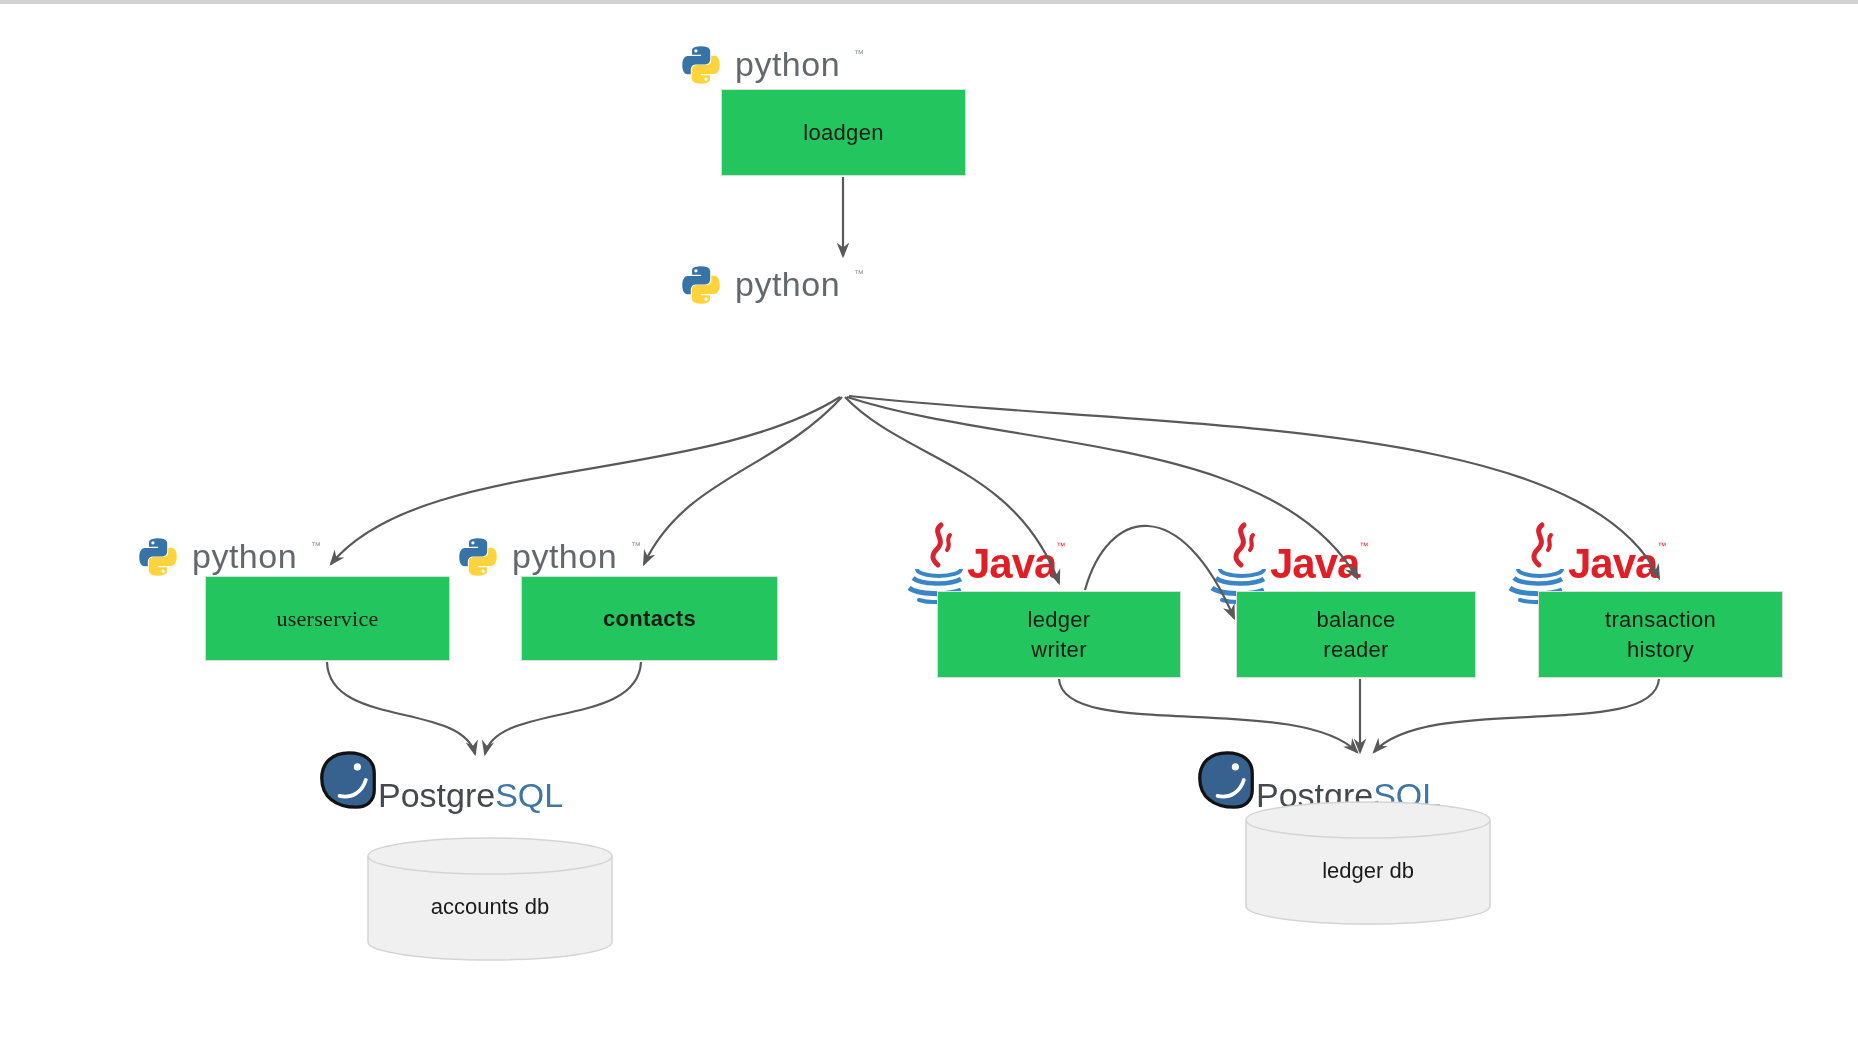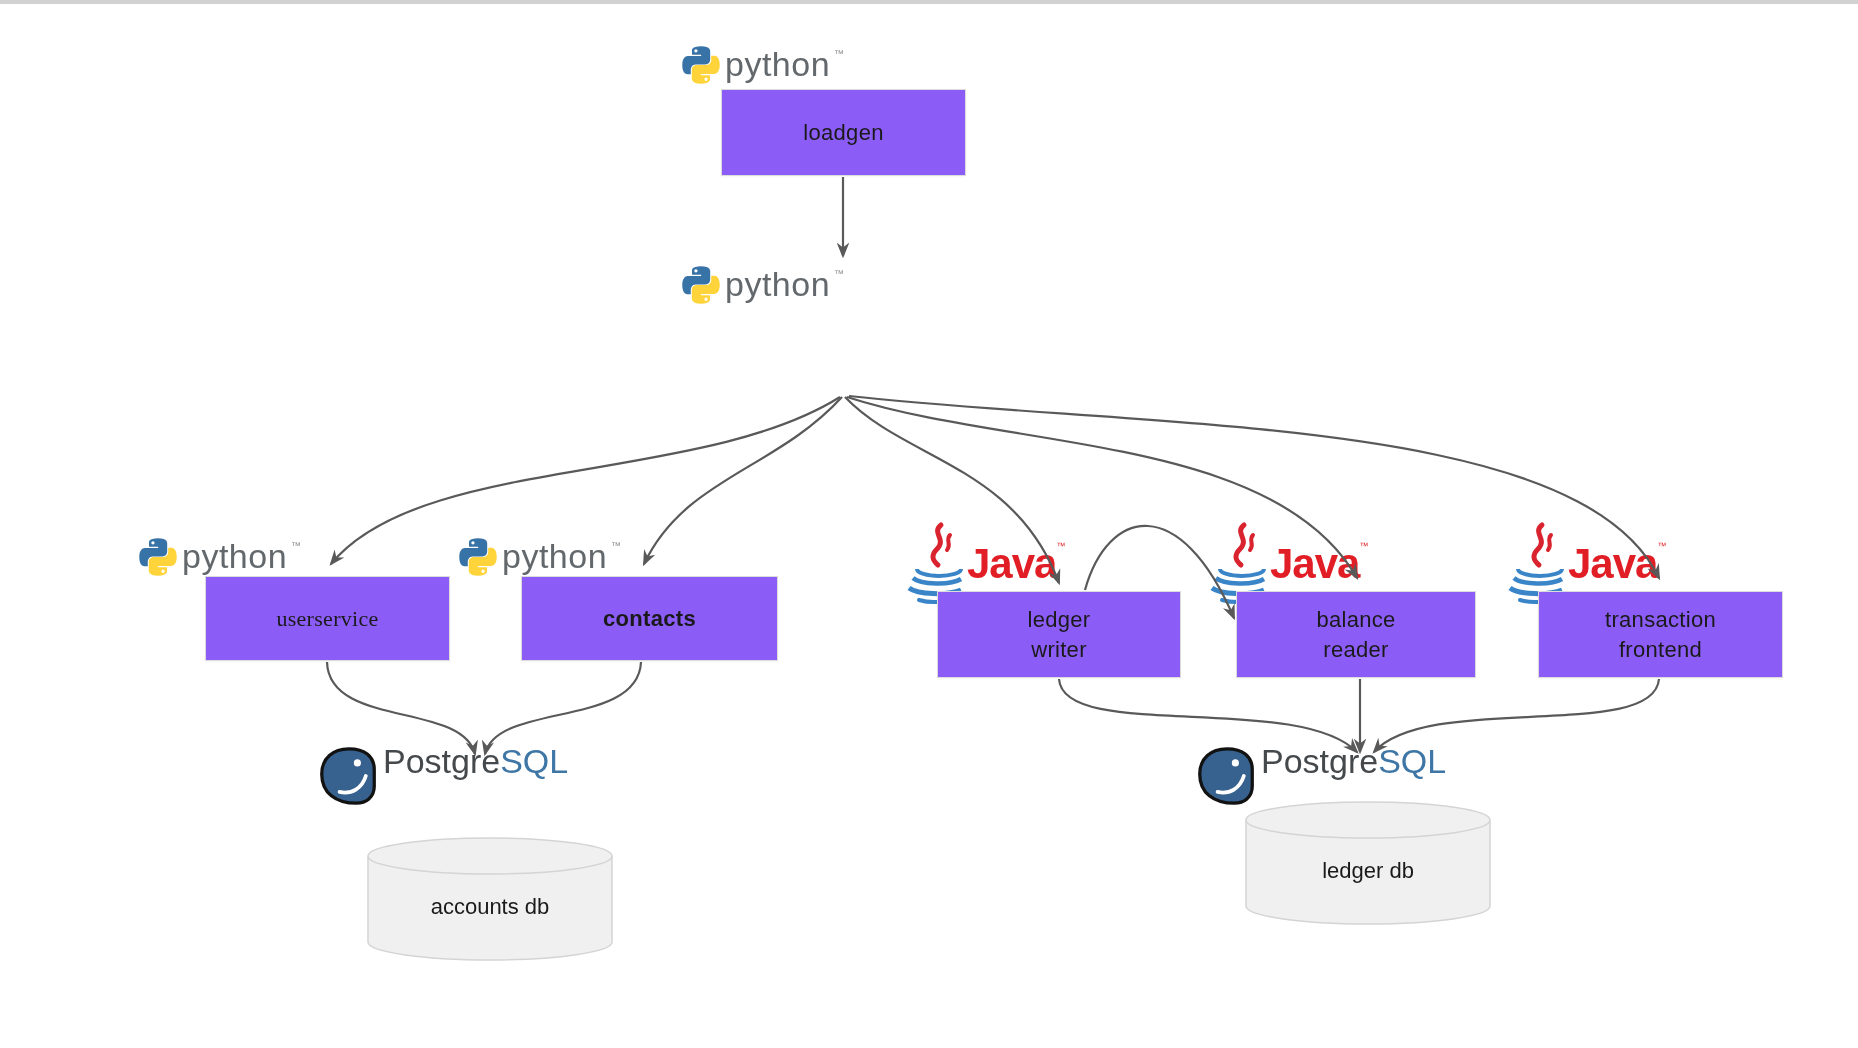--- a/index.html
+++ b/index.html
@@ -1,41 +1,41 @@
 <!DOCTYPE html>
 <html><head>
 <meta charset="utf-8">
 <style>
   * { margin:0; padding:0; box-sizing:border-box; }
   html,body { width:1858px; height:1048px; background:#ffffff; overflow:hidden;
               font-family:"Liberation Sans", sans-serif; }
   .stage { position:absolute; inset:0; width:1858px; height:1048px; }
   .top-strip { position:absolute; left:0; top:0; width:1858px; height:4px; background:#d2d2d2; }
 
-  .node { position:absolute; background:#8b5cf6; border:1.5px solid #dcdcdc;
+  .node { position:absolute; background:#22c55e; border:1.5px solid #dcdcdc;
           display:flex; align-items:center; justify-content:center;
           font-size:22px; color:#1a1a1a; box-shadow:0 1px 2px rgba(0,0,0,0.04); }
   .node-label { white-space:pre-line; text-align:center; line-height:30px; letter-spacing:0.3px; }
 
   .edges { position:absolute; left:0; top:0; width:1858px; height:1048px; pointer-events:none; }
 
   
-  .py-logo { position:absolute; display:flex; align-items:flex-start; gap:4px; height:46px; }
+  .py-logo { position:absolute; display:flex; align-items:flex-start; gap:14px; height:46px; }
   .py-icon { width:40px; height:40px; margin-top:3px; }
   .py-word { font-size:34px; color:#63686c; letter-spacing:0.5px; line-height:44px; }
   .py-tm { font-size:10px; color:#8a8f93; margin-top:6px; }
 
   
   .java-logo { position:absolute; display:flex; align-items:flex-start; }
   .java-icon { width:62px; height:84px; }
   .java-word { font-size:42px; font-weight:bold; color:#e11e25; line-height:42px; margin-top:22px; letter-spacing:-1px; }
   .java-tm { font-size:9px; color:#e11e25; margin-top:20px; }
 
   
-  .pg-logo { position:absolute; display:flex; align-items:flex-start; gap:5px; height:68px; }
+  .pg-logo { position:absolute; display:flex; align-items:flex-end; height:68px; }
   .pg-icon { width:60px; height:64px; }
   .pg-word { font-size:34px; line-height:34px; letter-spacing:0px; }
   .pg-word .dark { color:#45494c; }
   .pg-word .blue { color:#3e76a5; }
 
   
   .db { position:absolute; width:250px; height:128px; }
   .db svg { position:absolute; left:0; top:0; }
   .db .db-label { position:absolute; left:0; top:58px; width:250px; text-align:center;
                   font-size:22px; color:#1a1a1a; }
@@ -157,21 +157,21 @@
 reader</span>
   </div>
 
   <div class="node" style="left:937px; top:591px; width:244px; height:87px;">
     <span class="node-label">ledger
 writer</span>
   </div>
 
   <div class="node" style="left:1538px; top:591px; width:245px; height:87px;">
     <span class="node-label">transaction
-frontend</span>
+history</span>
   </div>
 
   <div class="db" style="left:365px; top:836px;">
     <svg width="250" height="128" viewBox="0 0 250 128">
       <path d="M3 20 L3 106 A122 18 0 0 0 247 106 L247 20" fill="#f0f0f0" stroke="#d4d4d4" stroke-width="1.5"></path>
       <ellipse cx="125" cy="20" rx="122" ry="18" fill="#f0f0f0" stroke="#d4d4d4" stroke-width="1.5"></ellipse>
     </svg>
     <div class="db-label">accounts db</div>
   </div>
 

